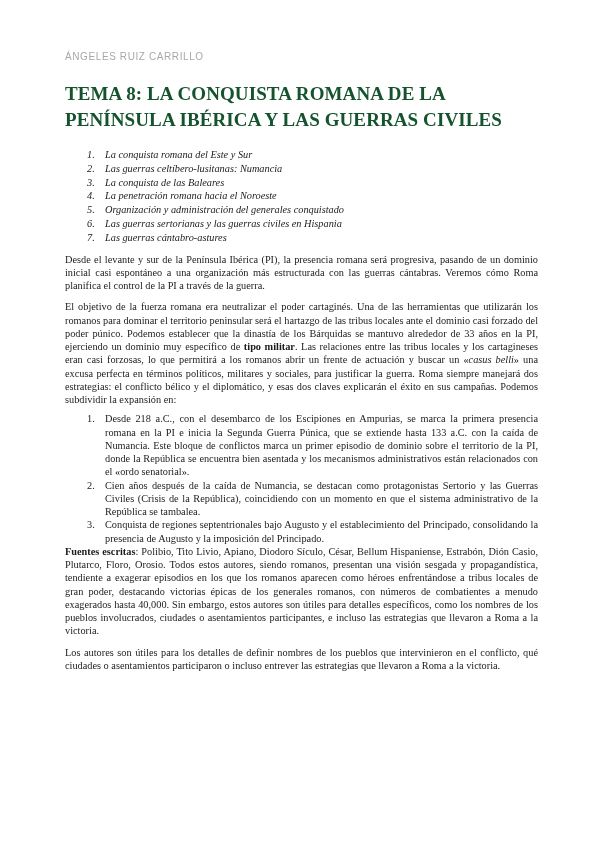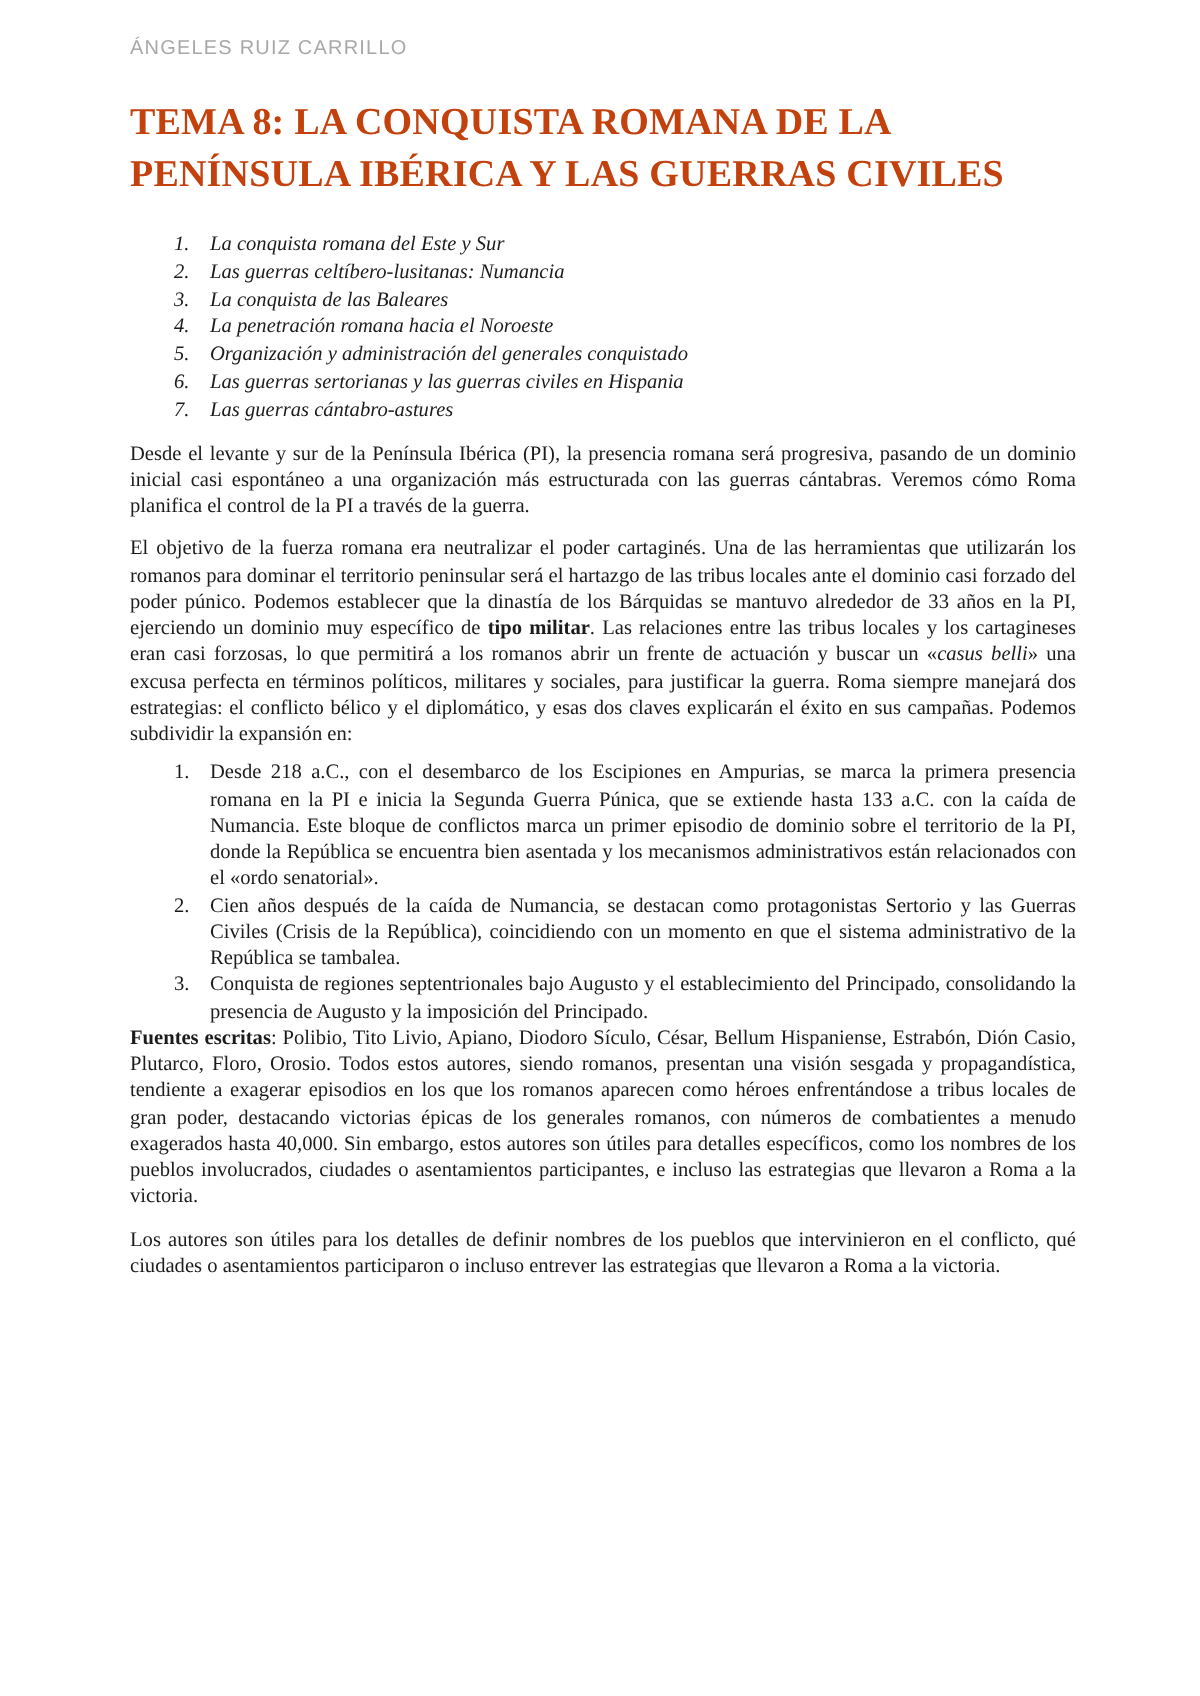--- a/index.html
+++ b/index.html
@@ -5,35 +5,35 @@
   html, body { margin: 0; padding: 0; background: #ffffff; }
   .page {
     position: relative;
     width: 600px;
     height: 688px;
     background: #ffffff;
     overflow: hidden;
     font-family: "Liberation Serif", serif;
     color: #1b1b1b;
     box-sizing: border-box;
-    padding: 19px 62px 0 65px;
+    padding: 51px 62px 0 65px;
   }
   .doc-header {
     font-family: "Liberation Sans", sans-serif;
     font-size: 10px;
     line-height: 12px;
     color: #a8a8a8;
     letter-spacing: 0.6px;
   }
   .doc-title {
     margin: 18px 0 0 0;
     font-size: 19px;
     line-height: 26px;
     font-weight: bold;
-    color: #c2410c;
+    color: #14532d;
     letter-spacing: 0.1px;
   }
   .outline {
     margin: 15px 0 8px 0;
     padding: 0 0 0 40px;
     list-style: none;
     counter-reset: oitem;
     font-style: italic;
     font-size: 10.3px;
     line-height: 13.8px;

